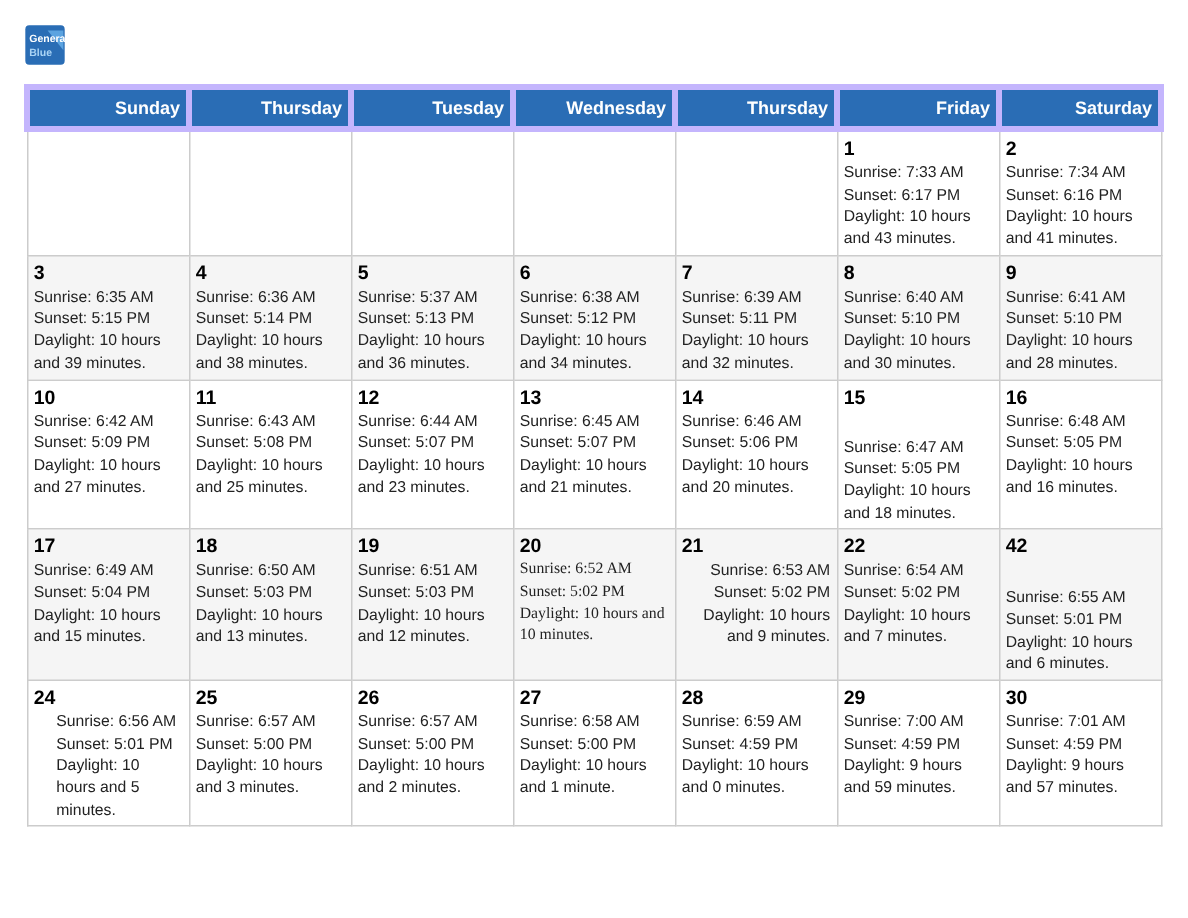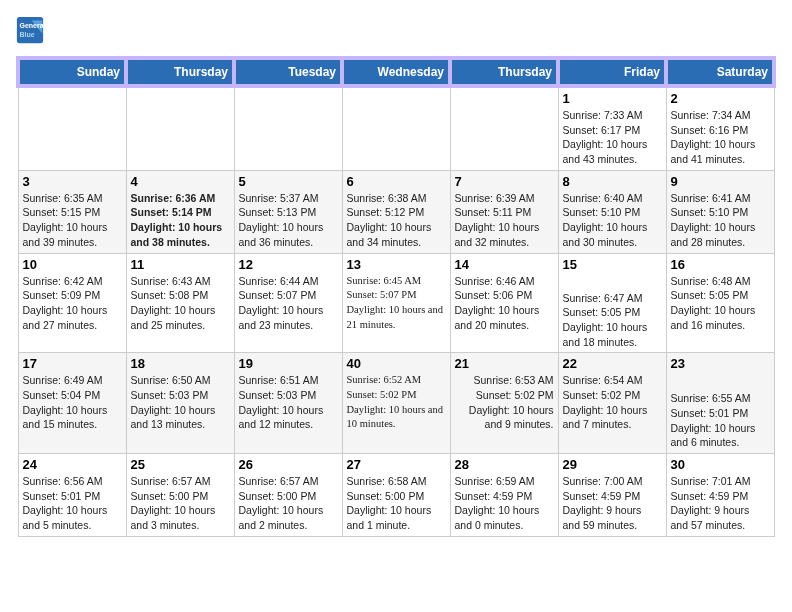--- a/index.html
+++ b/index.html
@@ -127,21 +127,21 @@
       </tr>
       <tr>
         <td>
           <span class="day-num">3</span>
           <div class="day-info" style="white-space: pre-line;">Sunrise: 6:35 AM
 Sunset: 5:15 PM
 Daylight: 10 hours and 39 minutes.</div>
         </td>
         <td>
           <span class="day-num">4</span>
-          <div class="day-info" style="white-space: pre-line; font-weight: bold;">Sunrise: 6:36 AM
+          <div class="day-info" style="white-space: pre-line;">Sunrise: 6:36 AM
 Sunset: 5:14 PM
 Daylight: 10 hours and 38 minutes.</div>
         </td>
         <td>
           <span class="day-num">5</span>
           <div class="day-info" style="white-space: pre-line;">Sunrise: 5:37 AM
 Sunset: 5:13 PM
 Daylight: 10 hours and 36 minutes.</div>
         </td>
         <td>
@@ -183,21 +183,21 @@
 Daylight: 10 hours and 25 minutes.</div>
         </td>
         <td>
           <span class="day-num">12</span>
           <div class="day-info" style="white-space: pre-line;">Sunrise: 6:44 AM
 Sunset: 5:07 PM
 Daylight: 10 hours and 23 minutes.</div>
         </td>
         <td>
           <span class="day-num">13</span>
-          <div class="day-info" style="white-space: pre-line; font-family: Liberation Serif, serif;">Sunrise: 6:45 AM
+          <div class="day-info" style="white-space: pre-line;">Sunrise: 6:45 AM
 Sunset: 5:07 PM
 Daylight: 10 hours and 21 minutes.</div>
         </td>
         <td>
           <span class="day-num">14</span>
           <div class="day-info" style="white-space: pre-line;">Sunrise: 6:46 AM
 Sunset: 5:06 PM
 Daylight: 10 hours and 20 minutes.</div>
         </td>
         <td>
@@ -226,48 +226,48 @@
 Sunset: 5:03 PM
 Daylight: 10 hours and 13 minutes.</div>
         </td>
         <td>
           <span class="day-num">19</span>
           <div class="day-info" style="white-space: pre-line;">Sunrise: 6:51 AM
 Sunset: 5:03 PM
 Daylight: 10 hours and 12 minutes.</div>
         </td>
         <td>
-          <span class="day-num">40</span>
+          <span class="day-num">20</span>
           <div class="day-info" style="white-space: pre-line; font-family: Liberation Serif, serif;">Sunrise: 6:52 AM
 Sunset: 5:02 PM
 Daylight: 10 hours and 10 minutes.</div>
         </td>
         <td>
           <span class="day-num">21</span>
           <div class="day-info" style="white-space: pre-line; text-align: right;">Sunrise: 6:53 AM
 Sunset: 5:02 PM
 Daylight: 10 hours and 9 minutes.</div>
         </td>
         <td>
           <span class="day-num">22</span>
           <div class="day-info" style="white-space: pre-line;">Sunrise: 6:54 AM
 Sunset: 5:02 PM
 Daylight: 10 hours and 7 minutes.</div>
         </td>
         <td>
-          <span class="day-num">23</span>
+          <span class="day-num">42</span>
           <div class="day-info" style="white-space: pre-line; margin-top: 20px;">Sunrise: 6:55 AM
 Sunset: 5:01 PM
 Daylight: 10 hours and 6 minutes.</div>
         </td>
       </tr>
       <tr>
         <td>
           <span class="day-num">24</span>
-          <div class="day-info" style="white-space: pre-line;">Sunrise: 6:56 AM
+          <div class="day-info" style="white-space: pre-line; margin-left: 15px;">Sunrise: 6:56 AM
 Sunset: 5:01 PM
 Daylight: 10 hours and 5 minutes.</div>
         </td>
         <td>
           <span class="day-num">25</span>
           <div class="day-info" style="white-space: pre-line;">Sunrise: 6:57 AM
 Sunset: 5:00 PM
 Daylight: 10 hours and 3 minutes.</div>
         </td>
         <td>

